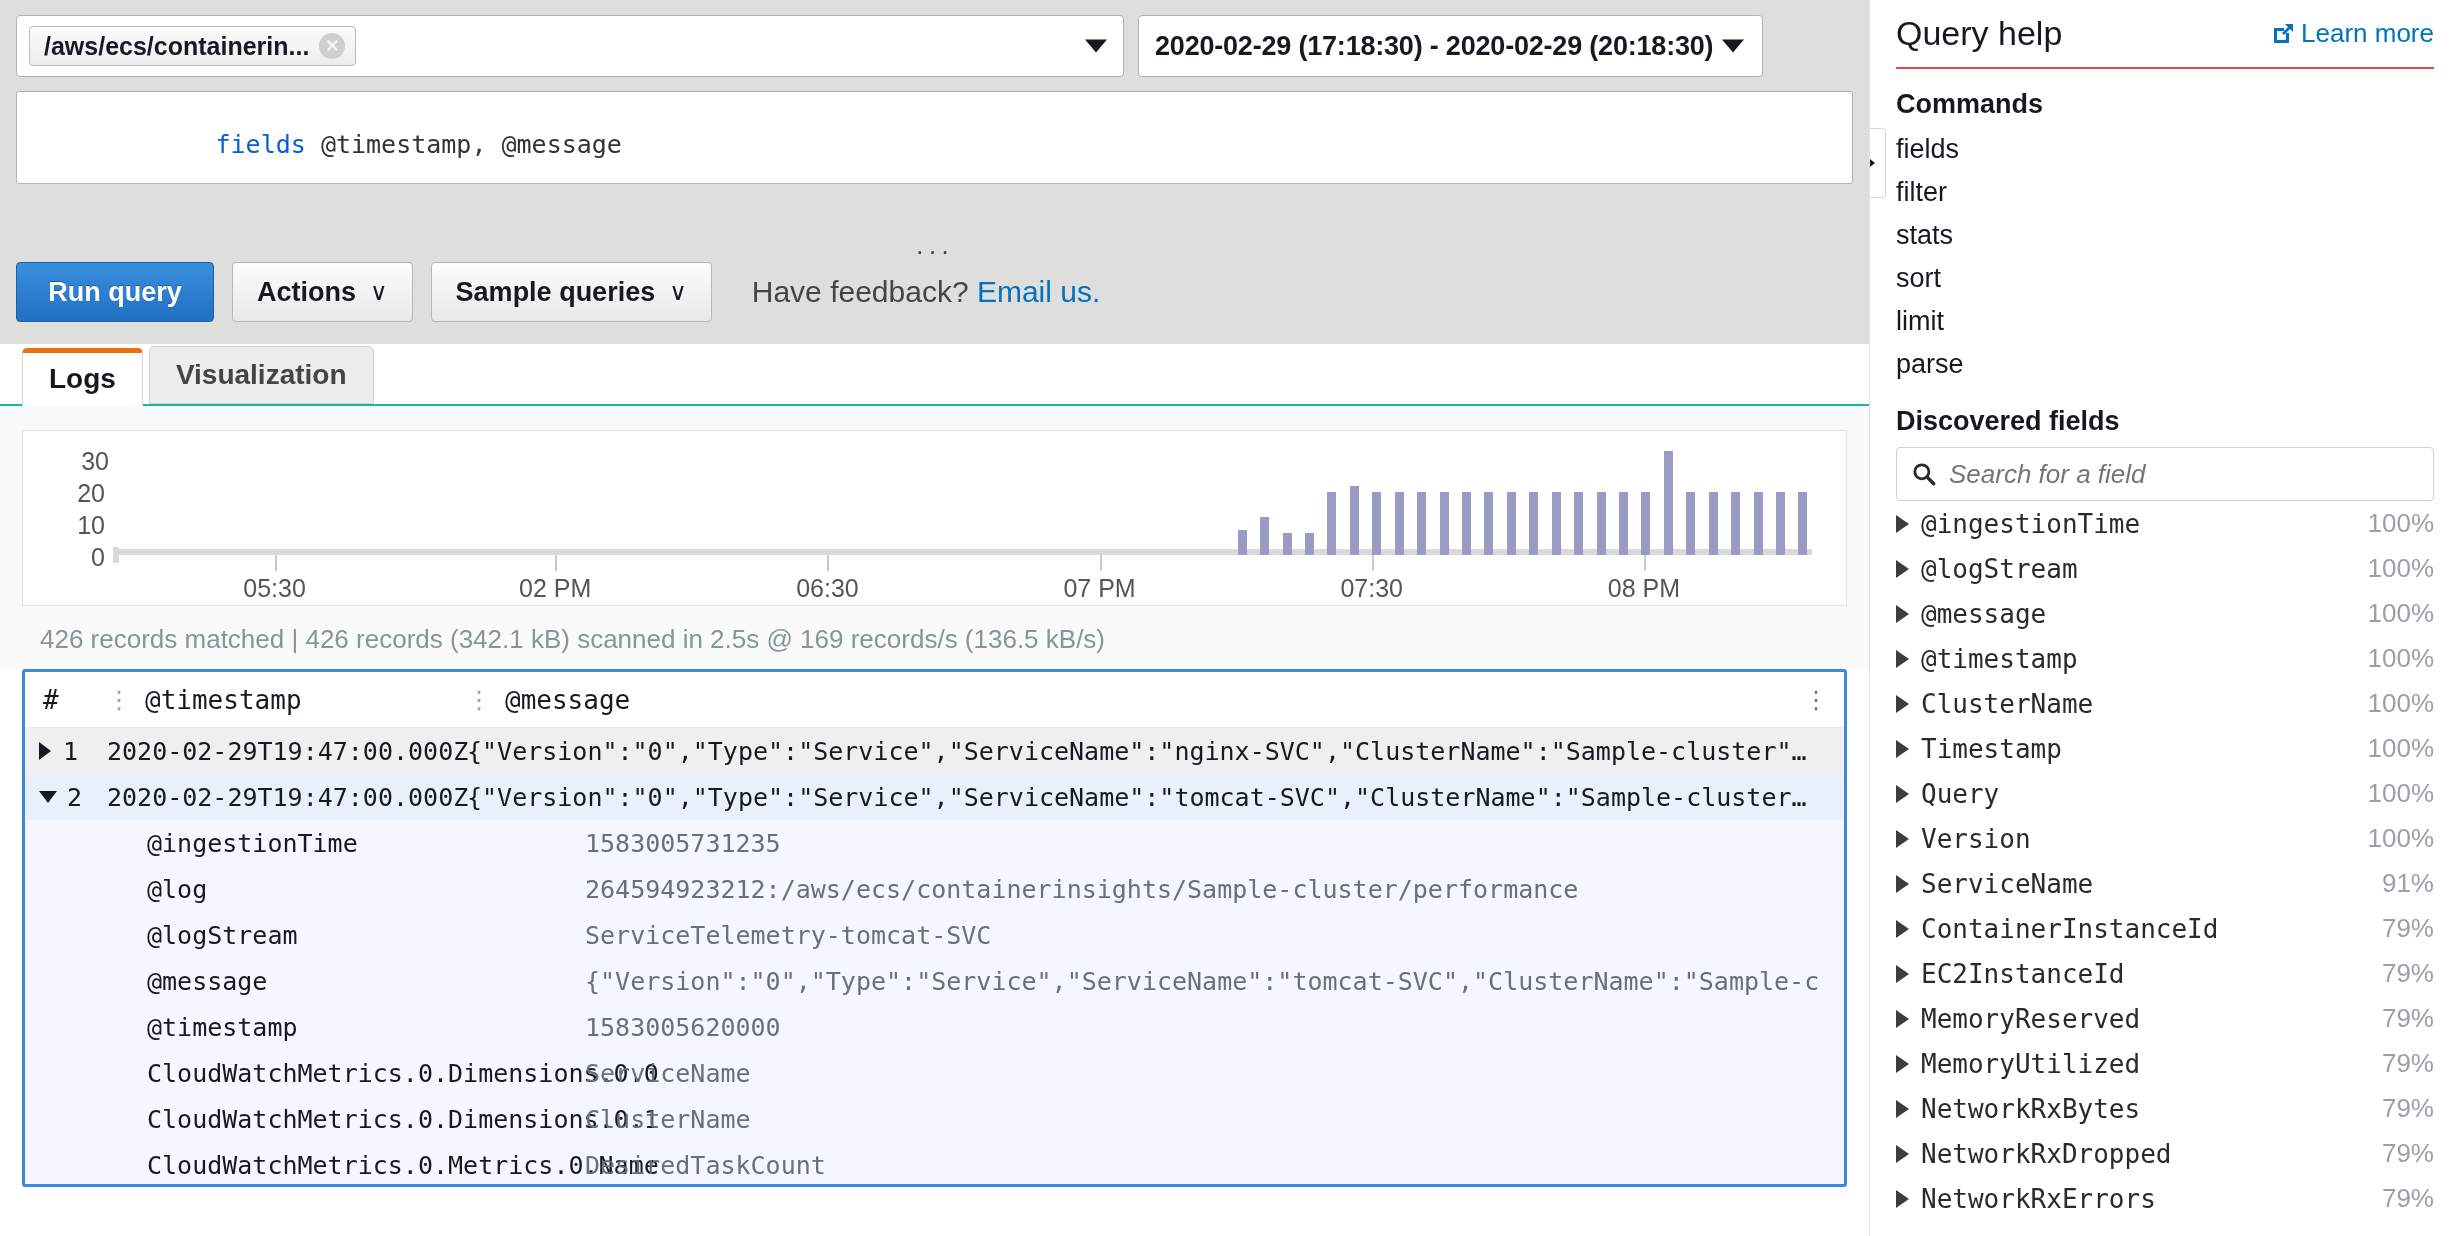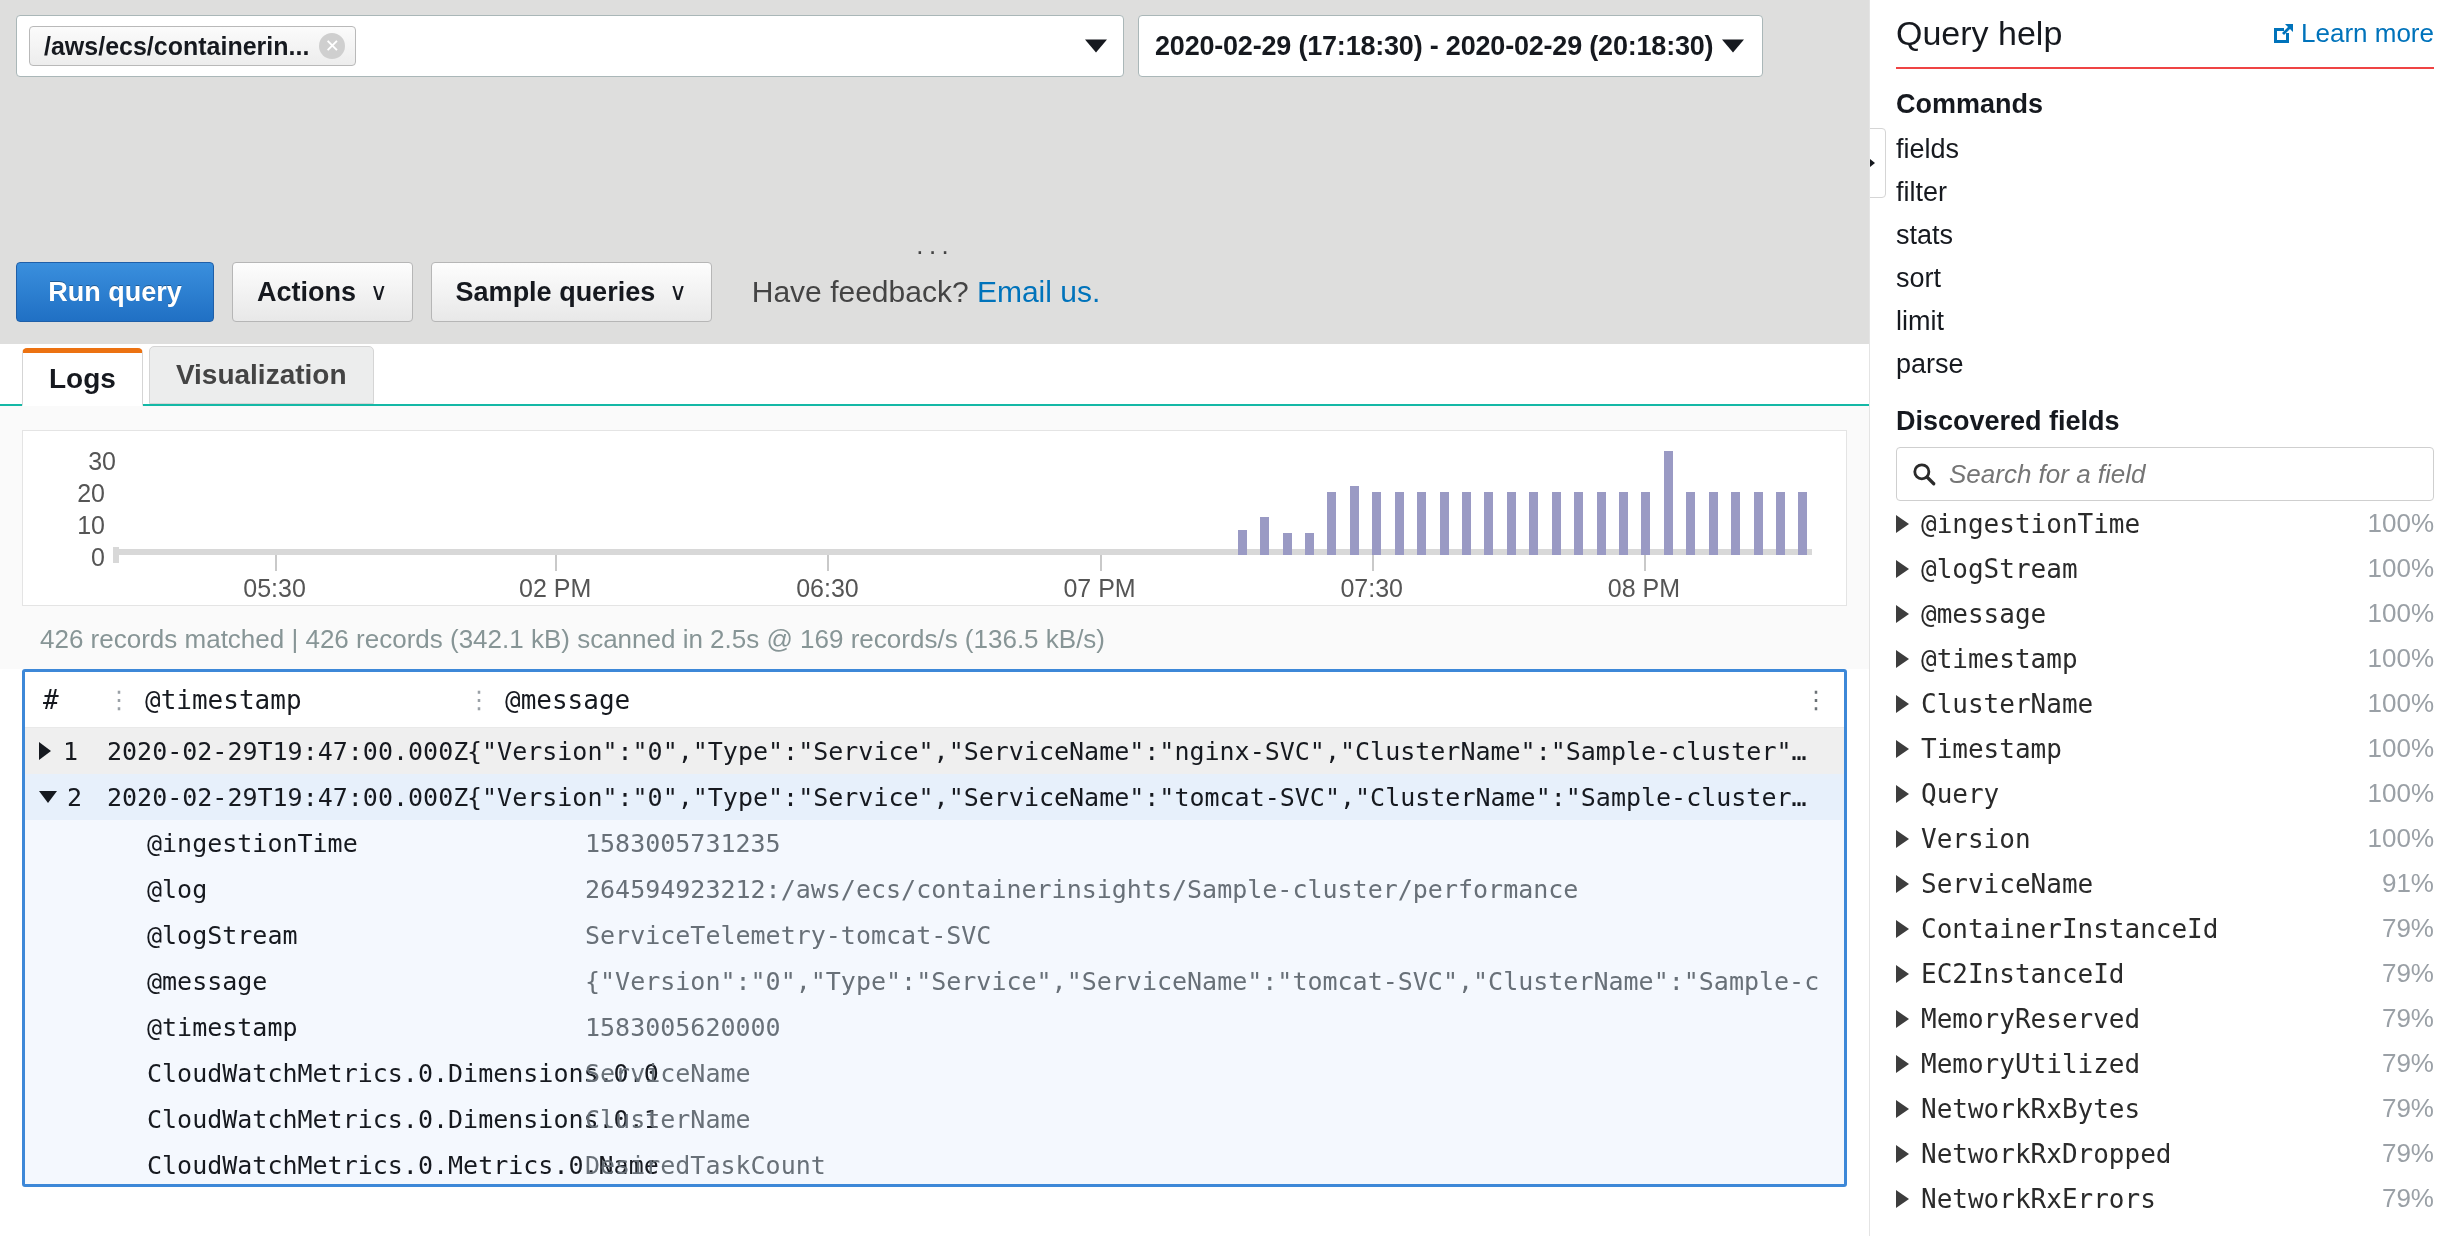--- a/index.html
+++ b/index.html
@@ -401,20 +401,26 @@
           <span class="select-caret"></span>
         </div>
 
         <div class="daterange">
           <span class="daterange-text">2020-02-29 (17:18:30) - 2020-02-29 (20:18:30)</span>
           <span class="daterange-caret"></span>
         </div>
 
       </div>
 
+      <div class="editor">
+        <div class="code-line">
+          <span class="kw">fields</span><span> @timestamp, @message</span>
+        </div>
+
+      </div>
 
       <div class="ellipsis-handle">···</div>
 
       <div class="btn-row">
         <div class="btn btn-primary">Run query</div>
         <div class="btn btn-secondary">
           <span>Actions</span>
           <span class="btn-caret-txt">∨</span>
         </div>
         <div class="btn btn-secondary">
@@ -432,21 +438,21 @@
       <div class="tab active">Logs</div>
       <div class="tab inactive">Visualization</div>
     </div>
 
     <div class="hist-outer">
       <div class="hist-box">
         <div id="ylabels">
             <div class="y-label" style="top: 126px; left: 0px; width: 82px;">0</div>
             <div class="y-label" style="top: 94px; left: 0px; width: 82px;">10</div>
             <div class="y-label" style="top: 62px; left: 0px; width: 82px;">20</div>
-            <div class="y-label" style="top: 30px; left: 11px; width: 82px;">30</div>
+            <div class="y-label" style="top: 30px; left: 4px; width: 82px;">30</div>
           </div>
         <div class="axis-line"></div>
         <div class="axis-cap"></div>
         <div class="plot" id="plot">
             <div class="bar" style="left: 66.2%; height: 22.8571%; background: rgb(154, 154, 196);"></div>
             <div class="bar" style="left: 67.52%; height: 34.2857%; background: rgb(154, 154, 196);"></div>
             <div class="bar" style="left: 68.84%; height: 20%; background: rgb(154, 154, 196);"></div>
             <div class="bar" style="left: 70.16%; height: 20%; background: rgb(154, 154, 196);"></div>
             <div class="bar" style="left: 71.48%; height: 57.1429%; background: rgb(154, 154, 196);"></div>
             <div class="bar" style="left: 72.8%; height: 62.8571%; background: rgb(154, 154, 196);"></div>

